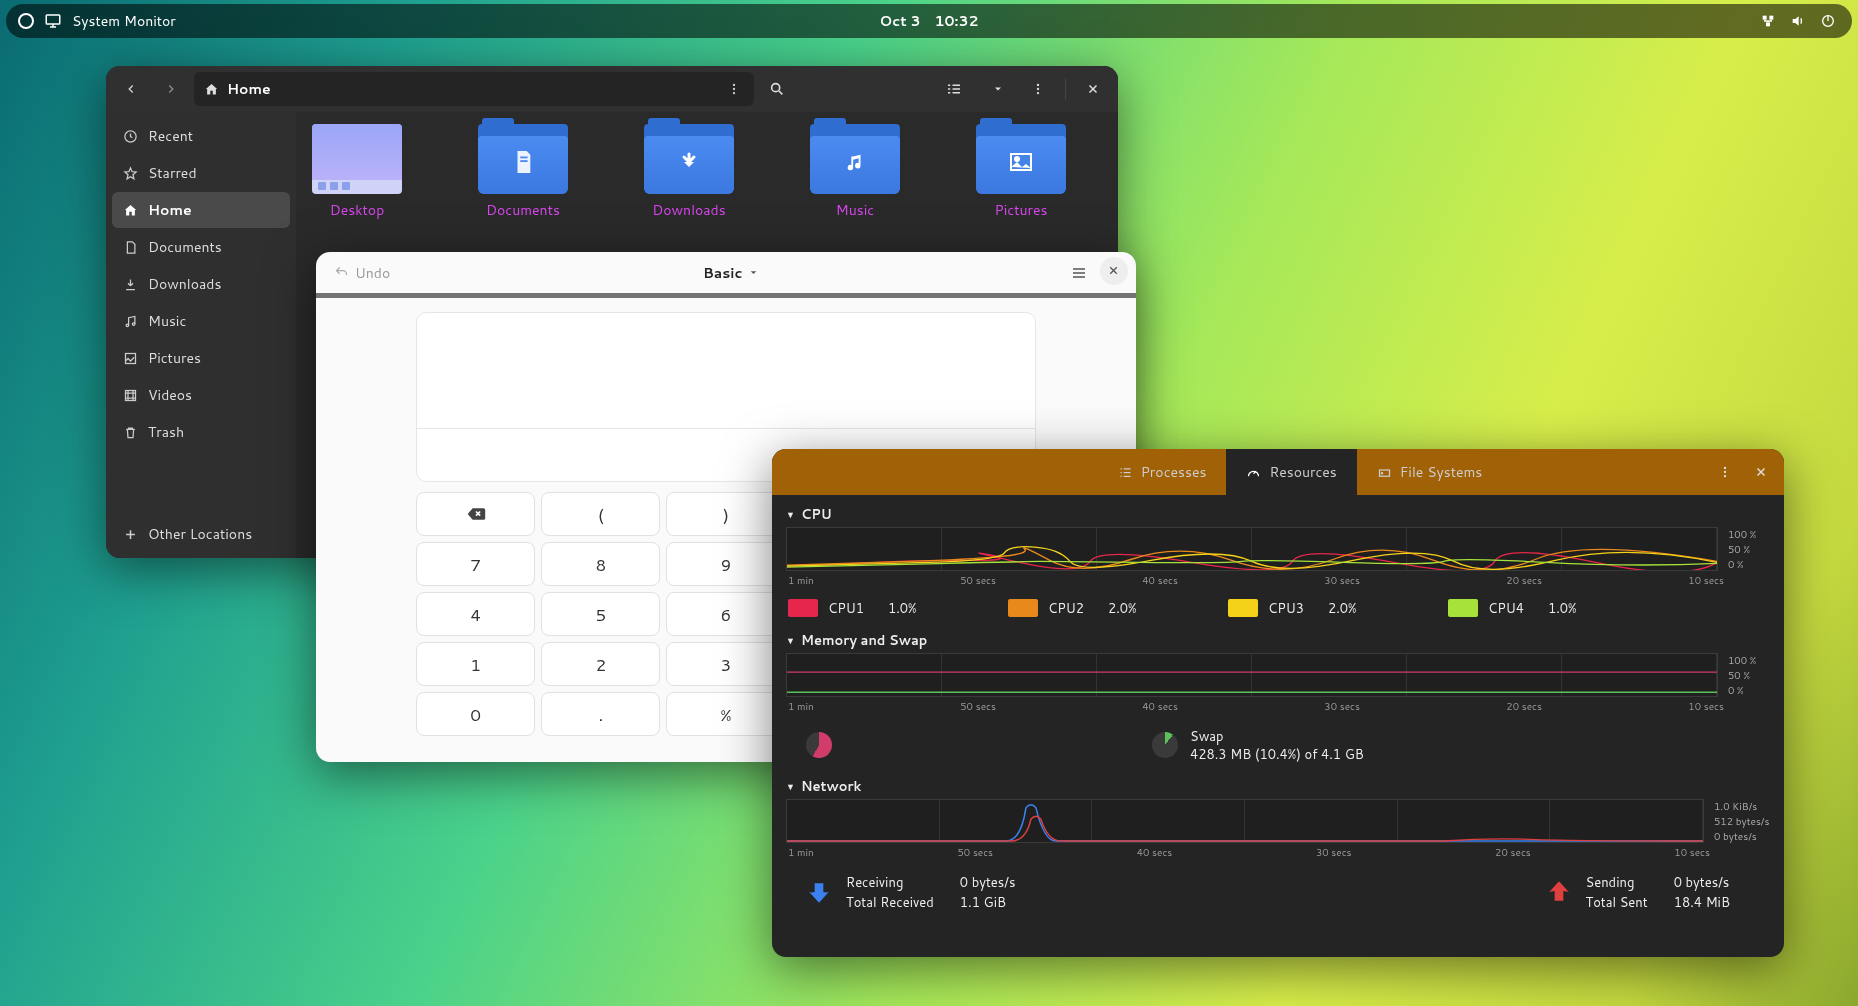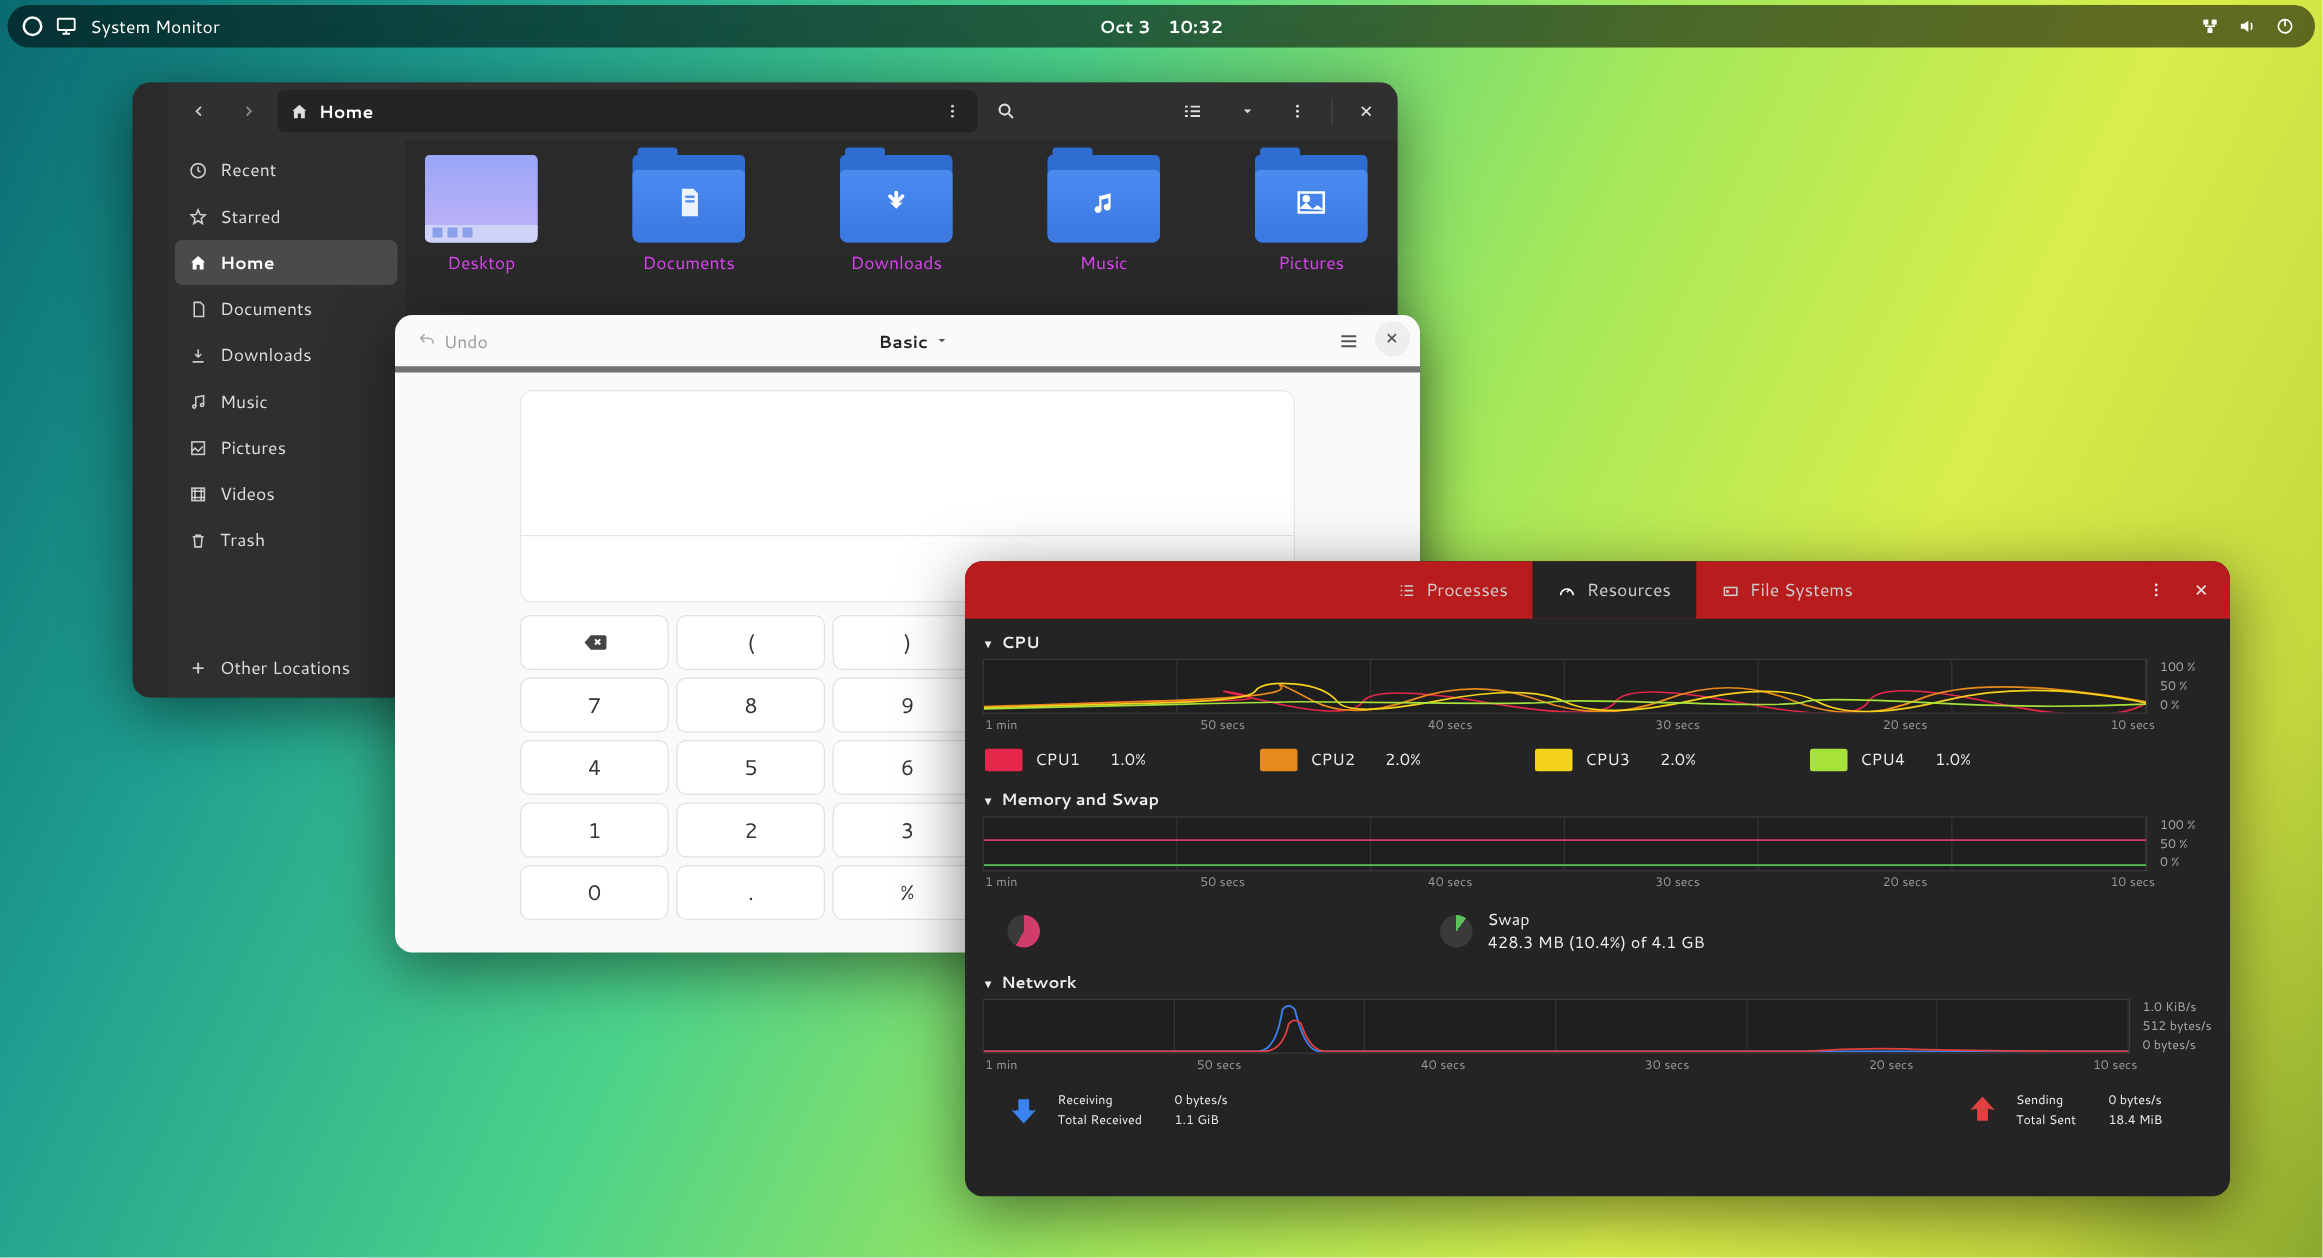--- a/index.html
+++ b/index.html
@@ -10,21 +10,21 @@
 .topbar { position:absolute; top:4px; left:6px; right:6px; height:34px; background:rgba(0,0,0,0.55); border-radius:18px; display:flex; align-items:center; color:#fff; font-size:14px; }
 .tb-left { display:flex; align-items:center; gap:10px; padding-left:12px; }
 .tb-center { position:absolute; left:50%; transform:translateX(-50%); display:flex; gap:14px; font-weight:600; }
 .tb-right { margin-left:auto; display:flex; gap:14px; padding-right:16px; }
 .dot { width:16px; height:16px; border:2px solid #fff; border-radius:50%; }
 
 
 .win { position:absolute; border-radius:14px; box-shadow:0 12px 50px rgba(0,0,0,0.5); overflow:hidden; }
 
 
-.files { left:106px; top:66px; width:1012px; height:492px; background:#2a2a2a; color:#fff;padding-left:28px; }
+.files { left:106px; top:66px; width:1012px; height:492px; background:#2a2a2a; color:#fff; }
 .files-header { height:46px; background:#303030; display:flex; align-items:center; padding:0 8px; gap:6px; }
 .hbtn { width:34px; height:32px; border-radius:6px; display:flex; align-items:center; justify-content:center; color:#ddd; }
 .path-bar { background:#242424; border-radius:6px; height:34px; display:flex; align-items:center; padding:0 8px 0 10px; gap:8px; flex:0 0 auto; width:560px; }
 .path-home { display:flex; gap:6px; align-items:center; font-weight:600; font-size:14px;}
 .path-sep { flex:1; }
 .hsep { width:1px; height:22px; background:#444; margin:0 4px;}
 .files-body { display:flex; height:calc(100% - 46px); }
 .sidebar { width:190px; background:#2f2f2f; padding:6px; display:flex; flex-direction:column; gap:1px; font-size:14px; }
 .sb-item { display:flex; align-items:center; gap:10px; padding:8px 10px; border-radius:6px; color:#ddd; }
 .sb-item.active { background:#4a4a4a; color:#fff; font-weight:600;}
@@ -48,21 +48,21 @@
 .calc-header { height:46px; display:flex; align-items:center; padding:0 8px; gap:8px; border-bottom:5px solid #737373;}
 .undo-btn { display:flex; gap:6px; align-items:center; padding:6px 10px; border-radius:6px; color:#9a9a9a; font-size:14px;}
 .mode-btn { margin:16px auto; display:flex; gap:6px; align-items:center; padding:6px 10px; font-size:14px; font-weight:600;}
 .calc-disp { margin:14px 100px 0; height:170px; background:#fff; border:1px solid #e6e6e6; border-radius:10px; }
 .calc-disp-top{height:116px;border-bottom:1px solid #e6e6e6;}
 .calc-grid { margin:10px 100px 14px; display:grid; grid-template-columns:repeat(5,1fr); gap:6px; }
 .ckey { height:44px; background:#fff; border:1px solid #e1e1e1; border-radius:8px; display:flex; align-items:center; justify-content:center; font-size:17px; color:#333; }
 
 
 .sysmon { left:772px; top:449px; width:1012px; height:508px; background:#242424; color:#eee; font-size:13px;}
-.sm-header { height:46px; background:#b91c1c; display:flex; align-items:center; }
+.sm-header { height:46px; background:#a16207; display:flex; align-items:center; }
 .sm-tabs { margin:0 auto; display:flex; height:100%; }
 .sm-tab { display:flex; align-items:center; gap:8px; padding:0 20px; color:#ccc; font-size:14px;}
 .sm-tab.active { background:#242424; }
 .sm-right { display:flex; gap:2px; padding-right:6px;}
 .sm-body { padding:6px 14px; height:calc(100% - 46px); overflow:hidden;}
 .sect-h { display:flex; align-items:center; gap:6px; font-weight:600; padding:4px 0;}
 .tri { font-size:9px; }
 .graph-wrap { display:flex; gap:6px; }
 .graph { flex:1; height:44px; background:#1f1f1f; border:1px solid #3a3a3a; position:relative; overflow:hidden;}
 .graph.net { height:44px;}
@@ -75,21 +75,21 @@
 .leg { display:flex; align-items:center; gap:10px;}
 .sw { width:30px; height:18px; border-radius:2px;}
 .leg .lab{width:50px;}
 .leg .val{width:50px;}
 .mem-row { display:flex; gap:60px; padding:8px 2px 10px 20px;}
 .mem-item { display:flex; gap:12px; align-items:center;}
 .pie { width:26px; height:26px; border-radius:50%; }
 .net-row { display:flex; justify-content:space-between; padding:8px 40px 0 20px;}
 .net-item { display:flex; gap:14px; align-items:center;}
 .arrow { width:26px; height:26px; }
-.net-grid { display:grid; grid-template-columns:auto auto; column-gap:26px; row-gap:2px; font-size:10px;}
+.net-grid { display:grid; grid-template-columns:auto auto; column-gap:26px; row-gap:2px; font-size:13px;}
 
 svg { display:block; }
 </style>
 </head>
 <body>
 
 <div class="topbar">
   <div class="tb-left">
     <span class="dot"></span>
     <span>

